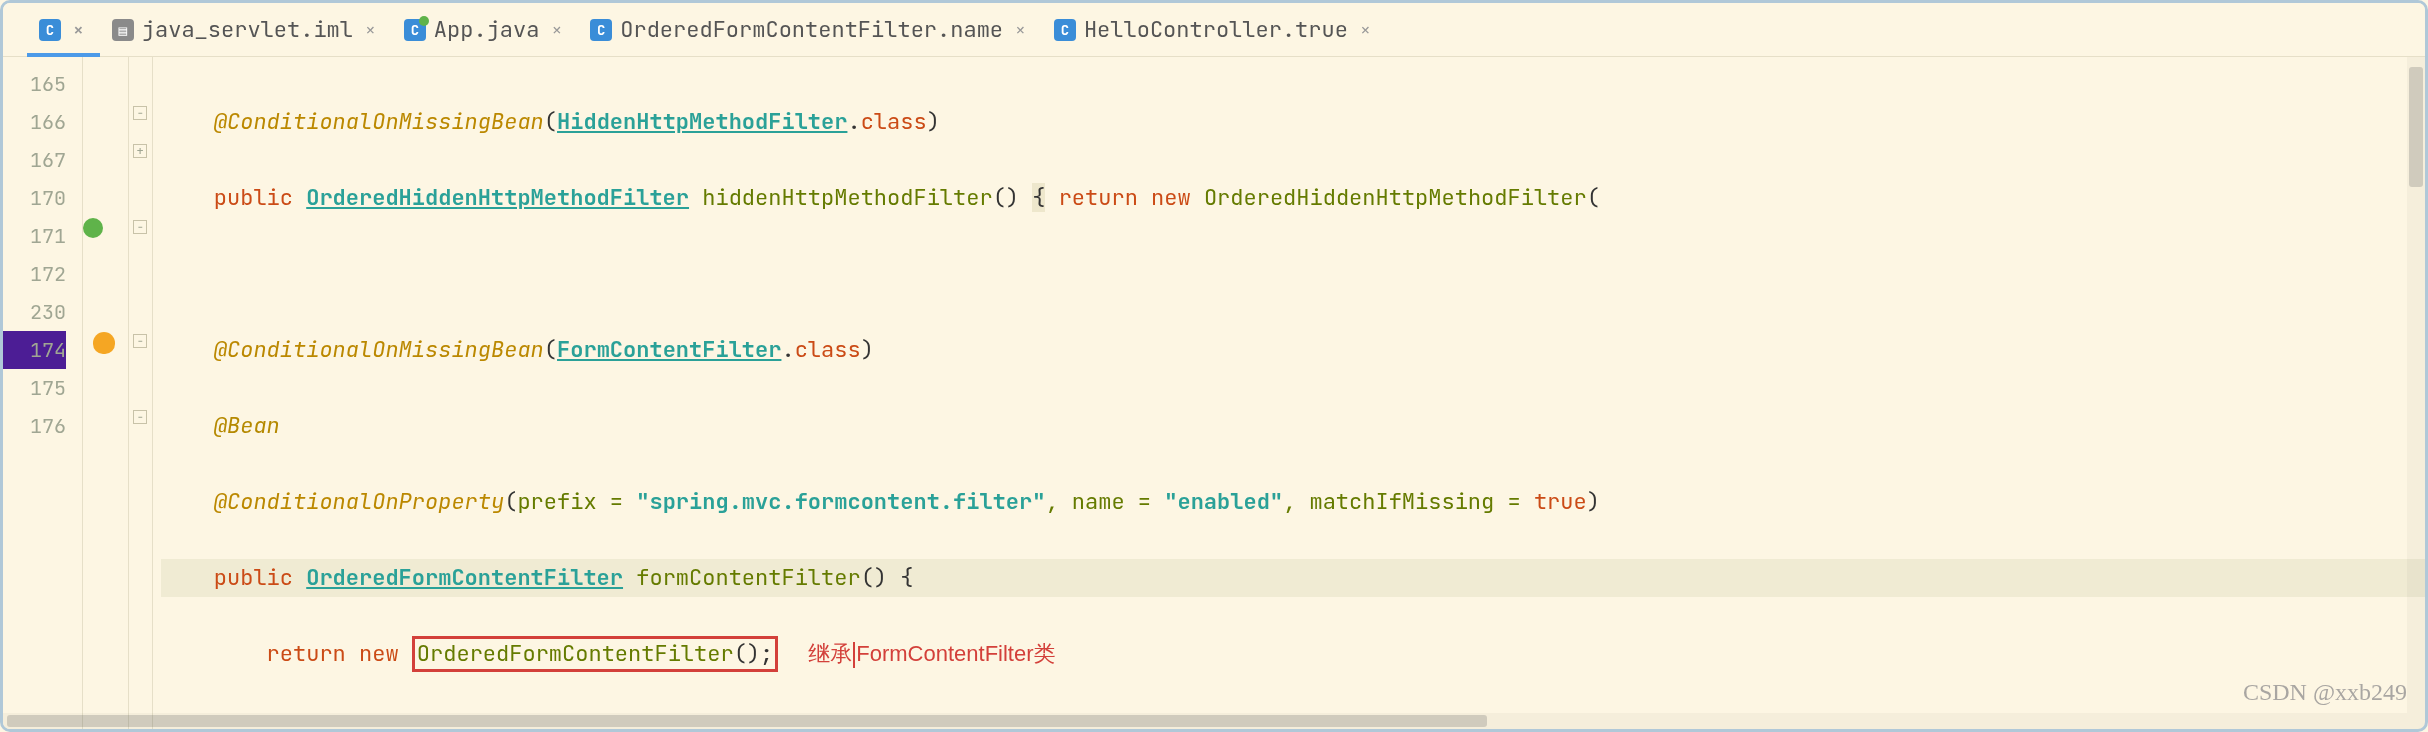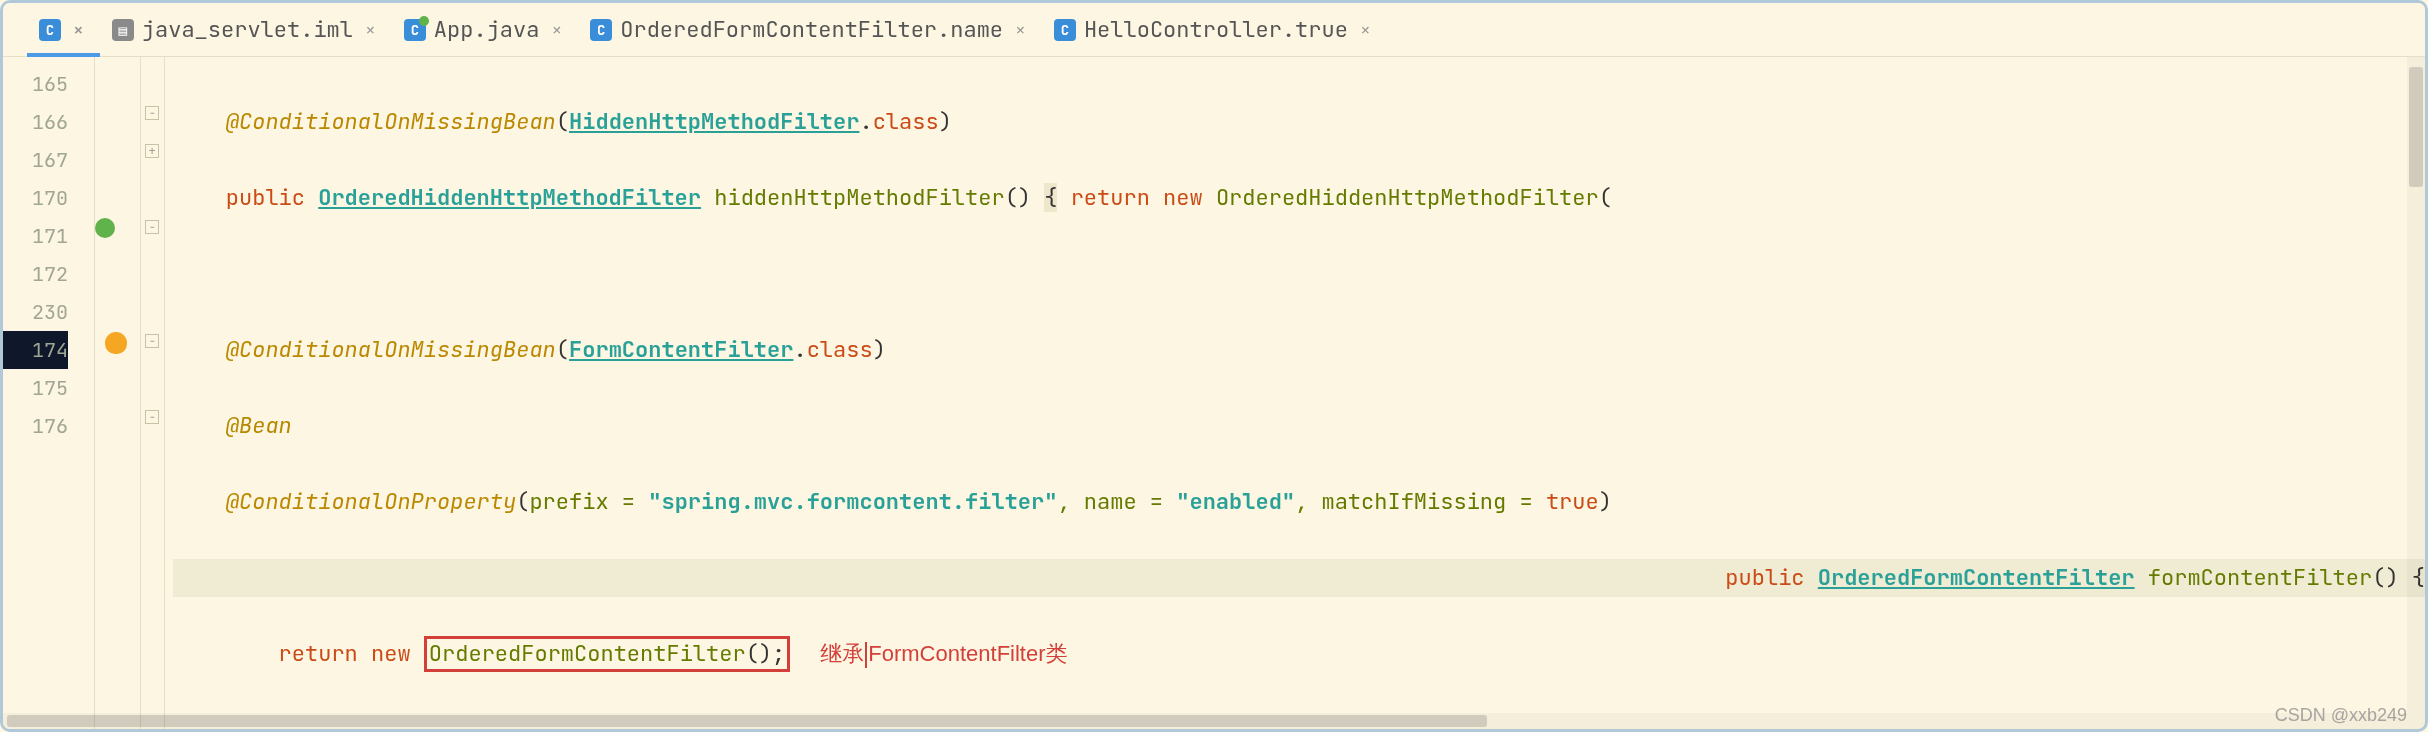--- a/index.html
+++ b/index.html
@@ -69,27 +69,27 @@
     cursor: pointer;
   }
   
   .code-area {
     display: flex;
     height: calc(100% - 54px);
     overflow: hidden;
     position: relative;
   }
   .gutter {
-    width: 92px;
+    width: 80px;
     flex-shrink: 0;
     background: #fdf6e3;
     border-right: 1px solid #e6dfc8;
     color: #a0a693;
     text-align: right;
-    padding-right: 26px;
+    padding-right: 16px;
     padding-top: 8px;
     line-height: 38px;
     font-size: 20px;
   }
   .gutter-extra {
     width: 46px;
     flex-shrink: 0;
     border-right: 1px solid #e6dfc8;
     position: relative;
   }
@@ -128,21 +128,21 @@
     flex: 1;
     padding-top: 8px;
     padding-left: 8px;
     line-height: 38px;
     white-space: pre;
     color: #333;
     font-style: normal;
     position: relative;
   }
   .code .line { height: 38px; }
-  .line.highlight { background: #f0ebd3; text-align: right; }
+  .line.highlight { background: #f0ebd3; }
   
   .anno-it   { color: #bb8800; font-style: italic; }
   .kw        { color: #cb4b16; font-weight: normal; }
   .type-link { color: #2aa198; text-decoration: underline; font-weight: bold; }
   .ident     { color: #657b00; }
   .str       { color: #2aa198; font-weight: bold; }
   .punct     { color: #333; }
   .param     { color: #657b00; }
   .anno-name { color: #b58900; font-style: italic; }
   .redbox {
@@ -171,24 +171,24 @@
     position:absolute; left:0; right:18px; bottom:0; height:16px;
     background: rgba(0,0,0,0.03);
   }
   .scrollbar-thumb-h {
     position:absolute; left:4px; bottom:2px; height:12px; width:1480px;
     background: rgba(100,100,100,0.25);
     border-radius:3px;
   }
   .watermark {
     position: absolute;
-    right: 18px; bottom: 3px;
-    font-size: 18px;
+    right: 18px; bottom: 23px;
+    font-size: 24px;
     color: rgba(100,100,110,0.55);
-    font-family: Liberation Sans, sans-serif;
+    font-family: Liberation Serif, serif;
   }
 </style>
 </head>
 <body>
 
 <div class="editor-window">
 
   <div class="tab-bar">
     <div class="tab active">
       <span class="tab-icon icon-class">C</span>
@@ -218,21 +218,21 @@
 
   <div class="code-area">
     <div class="gutter">
       <div>165</div>
       <div>166</div>
       <div>167</div>
       <div>170</div>
       <div>171</div>
       <div>172</div>
       <div>230</div>
-      <div style="background:#0f172a;">174</div>
+      <div style="background:#4c1d95;">174</div>
       <div>175</div>
       <div>176</div>
     </div>
     <div class="gutter-extra">
       <span class="bean-icon" style="top:161px;"></span>
       <span class="bulb" style="top:275px;"></span>
     </div>
     <div class="fold-col">
       <span class="fold-mark" style="top:49px;">−</span>
       <span class="fold-mark" style="top:87px;">+</span>

